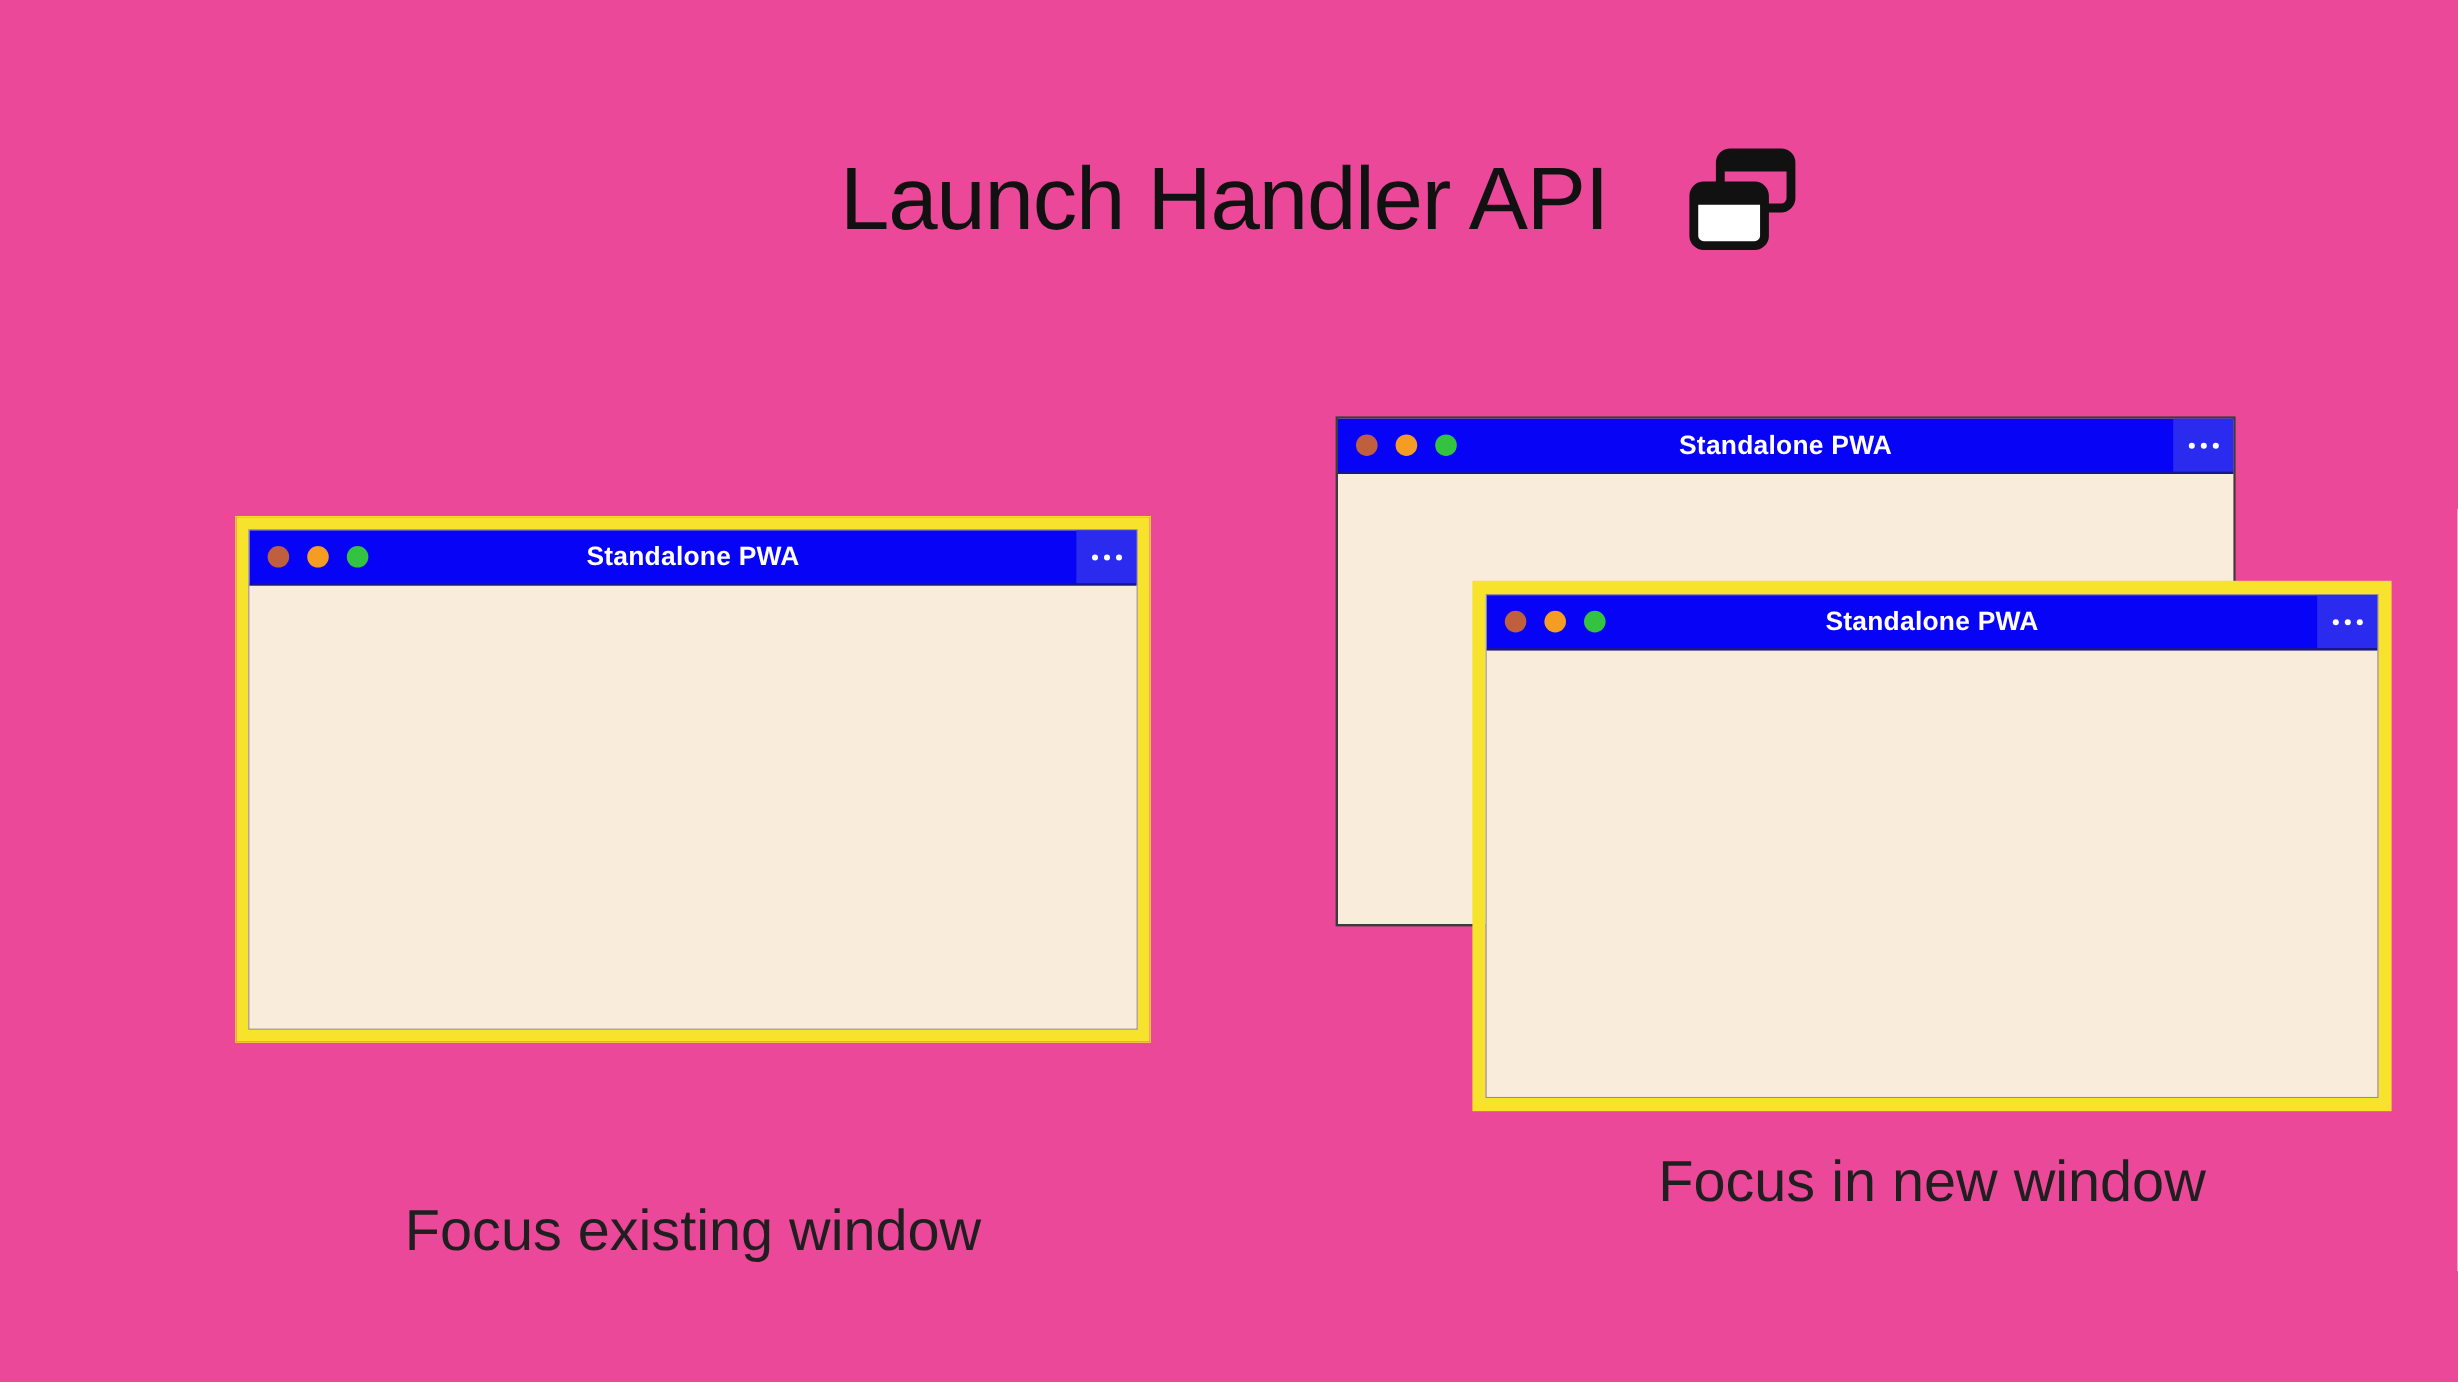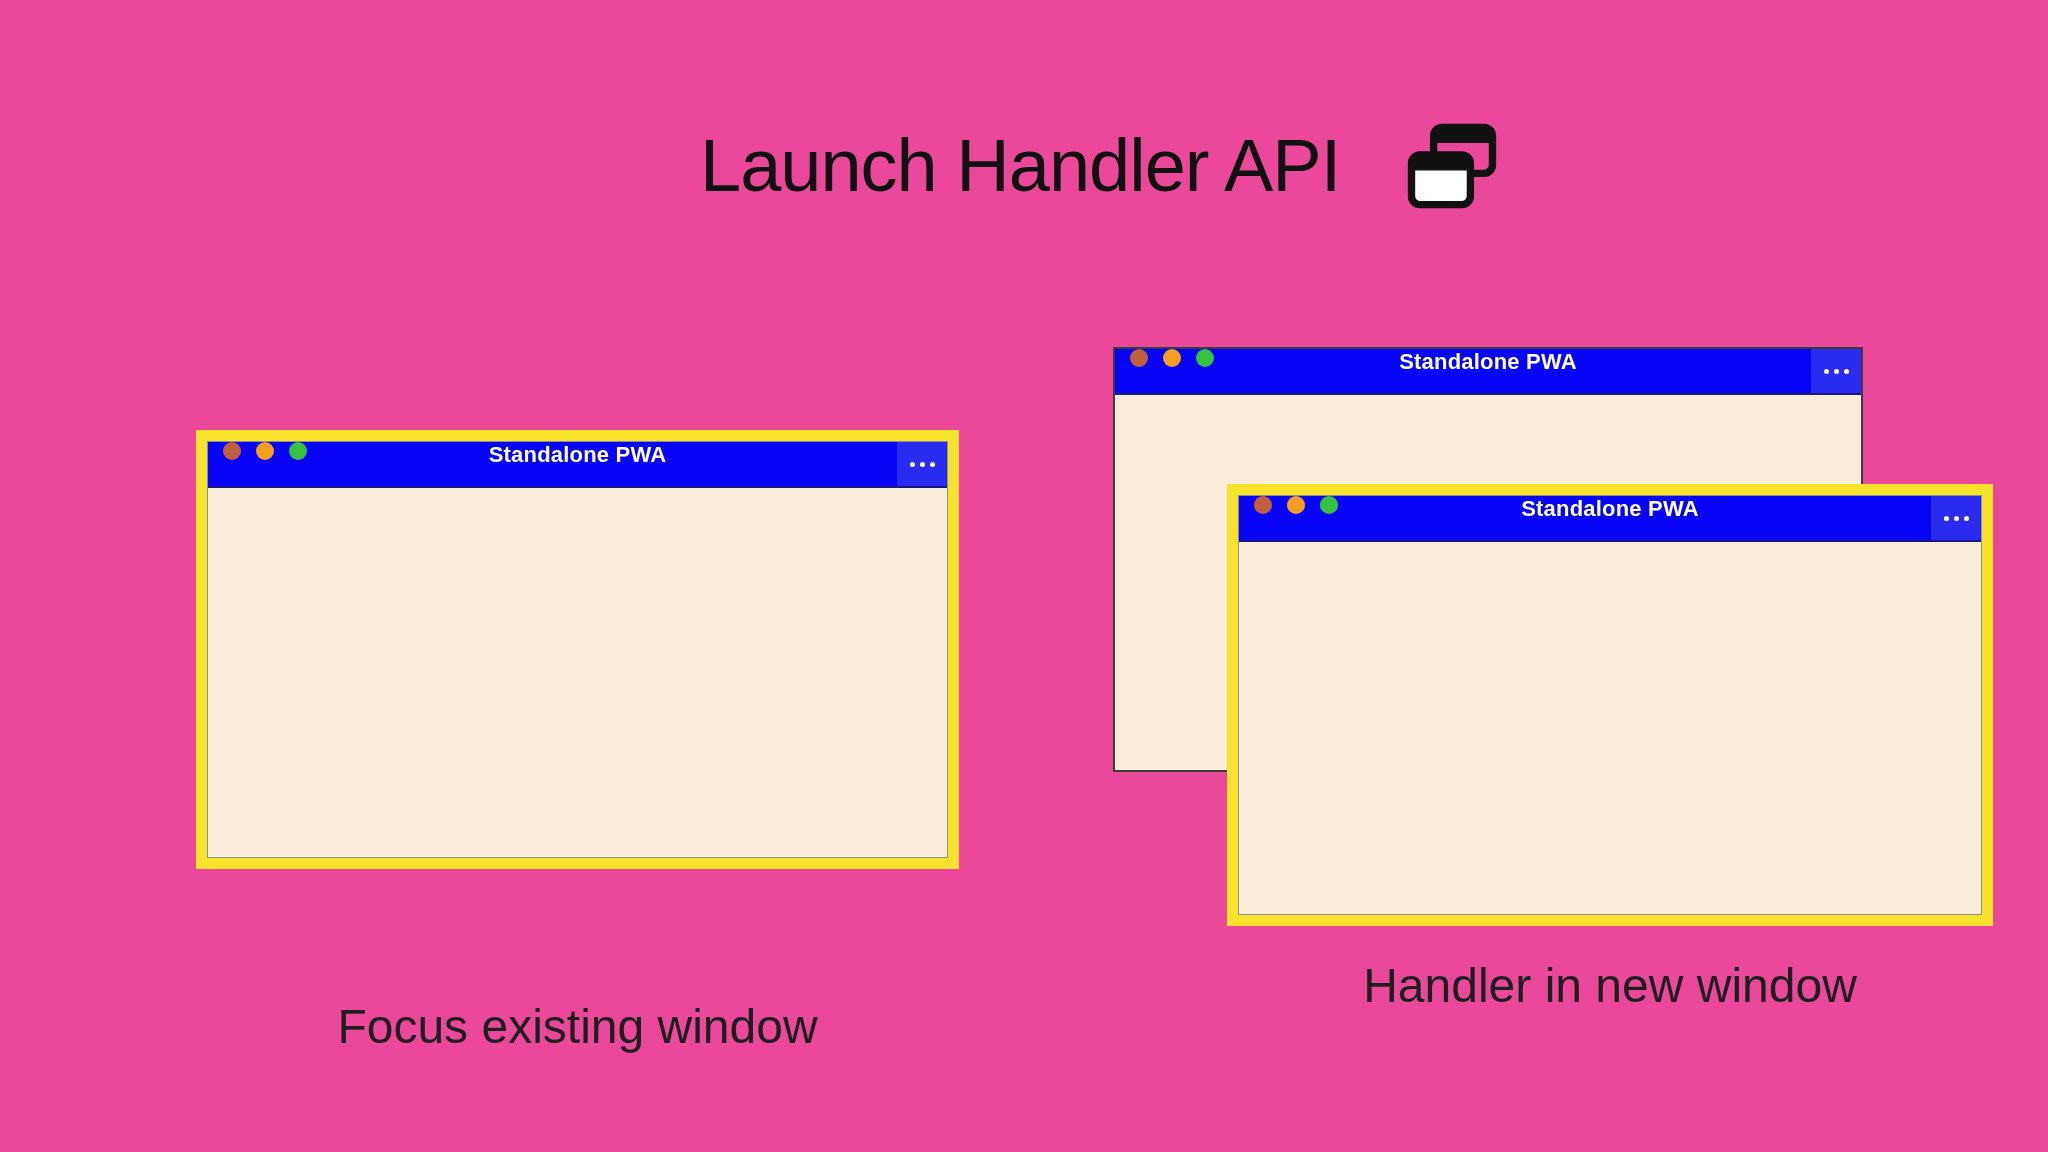--- a/index.html
+++ b/index.html
@@ -38,21 +38,21 @@
   .pwa-window.highlighted{
     border:10px solid var(--highlight-yellow);
     box-shadow:0 0 0 1px var(--highlight-yellow);
   }
   .pwa-window.plain{border:2px solid var(--back-window-border);z-index:1;}
   .pwa-window.highlighted .frame{border:1px solid #8f8f8f;}
   .frame{width:100%;height:100%;display:flex;flex-direction:column;background:var(--window-body);}
 
   .titlebar{
     position:relative;flex:0 0 46px;background:var(--titlebar-blue);
-    display:flex;
+    display:flex;align-items:center;
     border-bottom:2px solid rgba(40,40,40,0.55);
   }
   .traffic-lights{display:flex;gap:15px;margin-left:15px;z-index:2;}
   .traffic-lights span{width:18px;height:18px;border-radius:50%;display:block;}
   .tl-red{background:var(--dot-red);}
   .tl-yellow{background:var(--dot-orange);}
   .tl-green{background:var(--dot-green);}
   .titlebar .win-title{
     position:absolute;left:0;right:0;text-align:center;
     color:var(--window-title-text);font-size:22px;font-weight:600;letter-spacing:.2px;
@@ -146,15 +146,15 @@
             <i></i>
             <i></i>
             <i></i>
           </div>
       </div>
       <div class="win-body"></div>
     </div>
   </div>
 
   <div id="caption-left" class="caption">Focus existing window</div>
-  <div id="caption-right" class="caption">Handler in new window</div>
+  <div id="caption-right" class="caption">Focus in new window</div>
 
 </div>
 
 </body></html>

